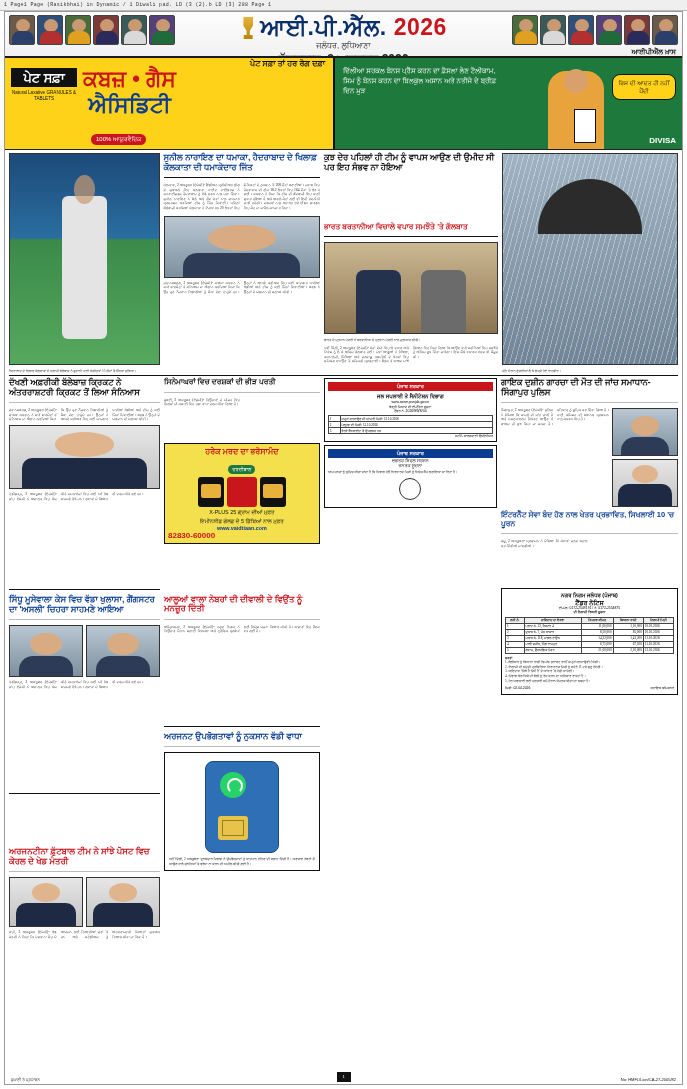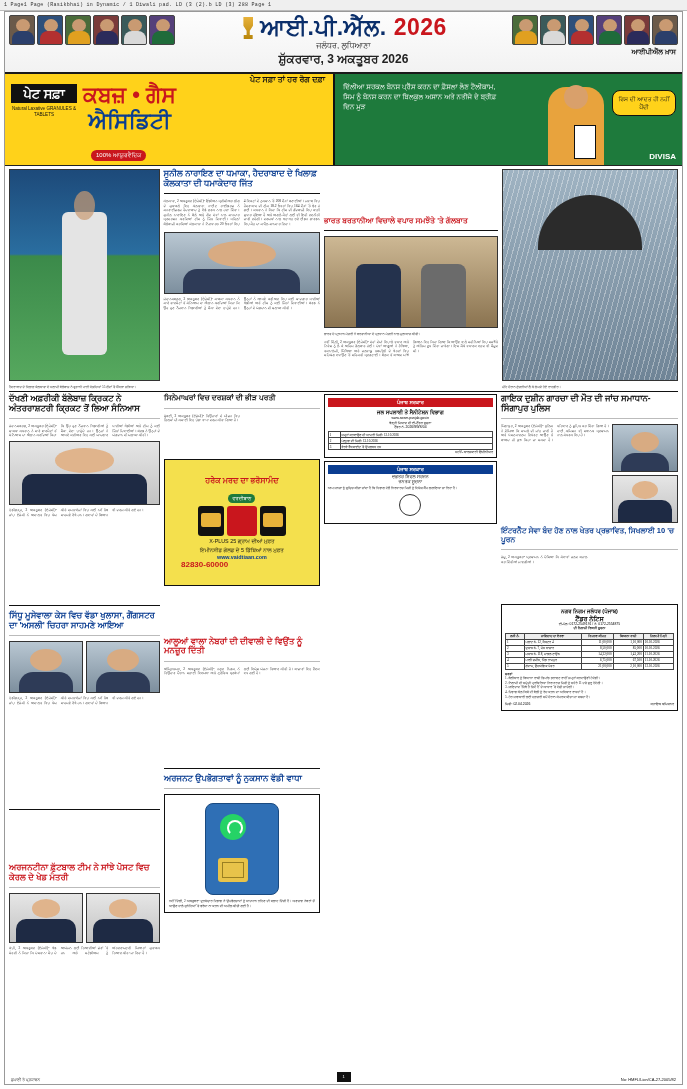--- a/index.html
+++ b/index.html
@@ -24,21 +24,21 @@
     font-family:"Liberation Mono", monospace;
   }
   .sheet {
     position:absolute; top:11px; left:4px; width:679px; height:1074px;
     background:#fff; border:1px solid #999;
     overflow:hidden;
   }
 
   
   .masthead {
-    position:relative; height:62px; width:100%;
+    position:relative; height:46px; width:100%;
     background: linear-gradient(180deg,#fdfdfd,#f2f2f2);
     border-bottom:2px solid #1a1a1a;
     overflow:hidden;
   }
   .mug-strip { position:absolute; top:3px; display:flex; gap:2px; }
   .mug-strip.left { left:4px; }
   .mug-strip.right { right:4px; }
   .mug {
     width:26px; height:30px; border-radius:2px;
     background:#6b5a4a; position:relative; overflow:hidden;
@@ -210,21 +210,21 @@
     border-radius:50%; background:#e0b48c;
   }
   .ph-suit::after{
     content:""; position:absolute; left:8%; bottom:0; width:84%; height:48%;
     background:#1e2a44; border-radius:10px 10px 0 0;
   }
 
   
   .midad {
     border:1px solid #111; background:#f4e04d; position:relative;
-    padding:16px;
+    padding:3px;
   }
   .midad .mt { font-size:8px; font-weight:bold; color:#c9161d; text-align:center;}
   .midad .pill{
     display:inline-block; background:#1e7a3c; color:#fff; font-size:5px;
     padding:1px 4px; border-radius:6px;
   }
   .midad .boxes{ display:flex; gap:3px; justify-content:center; margin-top:2px;}
   .midad .jar{ width:26px;height:30px;background:#111; border-radius:3px; position:relative;}
   .midad .jar::after{content:"";position:absolute;left:3px;top:7px;right:3px;height:14px;background:#e8b23a;border-radius:2px;}
   .midad .pk{ width:30px;height:30px;background:#c9161d;border-radius:3px;}
@@ -349,20 +349,21 @@
 
         <div class="col" style="width:160px">
           <div class="hl h2 blue">ਸੁਨੀਲ ਨਾਰਾਇਣ ਦਾ ਧਮਾਕਾ, ਹੈਦਰਾਬਾਦ ਦੇ ਖਿਲਾਫ਼ ਕੋਲਕਾਤਾ ਦੀ ਧਮਾਕੇਦਾਰ ਜਿੱਤ</div>
           <div class="rule"></div>
           <div class="txt c2">ਕੋਲਕਾਤਾ, 2 ਅਕਤੂਬਰ (ਏਜੰਸੀ)- ਇੰਡੀਅਨ ਪ੍ਰੀਮੀਅਰ ਲੀਗ ਦੇ ਮੁਕਾਬਲੇ ਵਿਚ ਕੋਲਕਾਤਾ ਨਾਈਟ ਰਾਈਡਰਜ਼ ਨੇ ਸਨਰਾਈਜ਼ਰਜ਼ ਹੈਦਰਾਬਾਦ ਨੂੰ ਵੱਡੇ ਫ਼ਰਕ ਨਾਲ ਹਰਾ ਦਿੱਤਾ। ਸੁਨੀਲ ਨਾਰਾਇਣ ਨੇ ਬੱਲੇ ਅਤੇ ਗੇਂਦ ਦੋਵਾਂ ਨਾਲ ਸ਼ਾਨਦਾਰ ਪ੍ਰਦਰਸ਼ਨ ਕਰਦਿਆਂ ਟੀਮ ਨੂੰ ਜਿੱਤ ਦਿਵਾਈ। ਪਹਿਲਾਂ ਬੱਲੇਬਾਜ਼ੀ ਕਰਦਿਆਂ ਕੋਲਕਾਤਾ ਨੇ ਨਿਰਧਾਰਤ 20 ਓਵਰਾਂ ਵਿਚ 4 ਵਿਕਟਾਂ ਦੇ ਨੁਕਸਾਨ 'ਤੇ 208 ਦੌੜਾਂ ਬਣਾਈਆਂ। ਜਵਾਬ ਵਿਚ ਹੈਦਰਾਬਾਦ ਦੀ ਟੀਮ 18.2 ਓਵਰਾਂ ਵਿਚ 164 ਦੌੜਾਂ 'ਤੇ ਢੇਰ ਹੋ ਗਈ। ਕਪਤਾਨ ਨੇ ਕਿਹਾ ਕਿ ਟੀਮ ਦੀ ਗੇਂਦਬਾਜ਼ੀ ਵਿਚ ਕਾਫ਼ੀ ਸੁਧਾਰ ਹੋਇਆ ਹੈ ਅਤੇ ਅਗਲੇ ਮੈਚਾਂ ਲਈ ਵੀ ਇਹੀ ਰਣਨੀਤੀ ਜਾਰੀ ਰਹੇਗੀ। ਦਰਸ਼ਕਾਂ ਨਾਲ ਖਚਾਖਚ ਭਰੇ ਈਡਨ ਗਾਰਡਨ ਵਿਚ ਮੈਚ ਦਾ ਮਾਹੌਲ ਸ਼ਾਨਦਾਰ ਰਿਹਾ।</div>
           <div class="photo ph-portrait" style="height:62px;margin-top:2px"></div>
           <div class="txt c2">ਜੋਹਾਨਸਬਰਗ, 2 ਅਕਤੂਬਰ (ਏਜੰਸੀ)- ਸਾਬਕਾ ਕਪਤਾਨ ਨੇ ਸਾਰੇ ਫਾਰਮੈਟਾਂ ਤੋਂ ਸੰਨਿਆਸ ਦਾ ਐਲਾਨ ਕਰਦਿਆਂ ਕਿਹਾ ਕਿ ਉਹ ਹੁਣ ਨੌਜਵਾਨ ਖਿਡਾਰੀਆਂ ਨੂੰ ਮੌਕਾ ਦੇਣਾ ਚਾਹੁੰਦੇ ਹਨ। ਉਨ੍ਹਾਂ ਨੇ ਆਪਣੇ ਕਰੀਅਰ ਵਿਚ ਕਈ ਯਾਦਗਾਰ ਪਾਰੀਆਂ ਖੇਡੀਆਂ ਅਤੇ ਟੀਮ ਨੂੰ ਕਈ ਜਿੱਤਾਂ ਦਿਵਾਈਆਂ। ਬੋਰਡ ਨੇ ਉਨ੍ਹਾਂ ਦੇ ਯੋਗਦਾਨ ਦੀ ਸ਼ਲਾਘਾ ਕੀਤੀ।</div>
         </div>
 
         <div class="col" style="width:178px">
+          <div class="hl h2">ਕੁਝ ਦੇਰ ਪਹਿਲਾਂ ਹੀ ਟੀਮ ਨੂੰ ਵਾਪਸ ਆਉਣ ਦੀ ਉਮੀਦ ਸੀ ਪਰ ਇਹ ਸੰਭਵ ਨਾ ਹੋਇਆ</div>
           <div class="hl h3 red">ਭਾਰਤ ਬਰਤਾਨੀਆ ਵਿਚਾਲੇ ਵਪਾਰ ਸਮਝੌਤੇ 'ਤੇ ਗੱਲਬਾਤ</div>
           <div class="rule"></div>
           <div class="photo ph-meet" style="height:92px"></div>
           <div class="cap">ਭਾਰਤ ਦੇ ਪ੍ਰਧਾਨ ਮੰਤਰੀ ਨੇ ਬਰਤਾਨੀਆ ਦੇ ਪ੍ਰਧਾਨ ਮੰਤਰੀ ਨਾਲ ਮੁਲਾਕਾਤ ਕੀਤੀ।</div>
           <div class="txt c2">ਨਵੀਂ ਦਿੱਲੀ, 2 ਅਕਤੂਬਰ (ਏਜੰਸੀ)- ਦੋਹਾਂ ਦੇਸ਼ਾਂ ਵਿਚਾਲੇ ਵਪਾਰ ਅਤੇ ਨਿਵੇਸ਼ ਨੂੰ ਲੈ ਕੇ ਅਹਿਮ ਗੱਲਬਾਤ ਹੋਈ। ਦੋਵਾਂ ਆਗੂਆਂ ਨੇ ਰੱਖਿਆ, ਤਕਨਾਲੋਜੀ, ਸਿੱਖਿਆ ਅਤੇ ਜਲਵਾਯੂ ਤਬਦੀਲੀ ਦੇ ਖੇਤਰਾਂ ਵਿਚ ਸਹਿਯੋਗ ਵਧਾਉਣ 'ਤੇ ਸਹਿਮਤੀ ਪ੍ਰਗਟਾਈ। ਬੈਠਕ ਤੋਂ ਬਾਅਦ ਸਾਂਝੇ ਬਿਆਨ ਵਿਚ ਕਿਹਾ ਗਿਆ ਕਿ ਆਉਣ ਵਾਲੇ ਮਹੀਨਿਆਂ ਵਿਚ ਸਮਝੌਤੇ ਨੂੰ ਅੰਤਿਮ ਰੂਪ ਦਿੱਤਾ ਜਾਵੇਗਾ। ਇਸ ਮੌਕੇ ਵਪਾਰਕ ਵਫ਼ਦ ਵੀ ਮੌਜੂਦ ਸੀ।</div>
         </div>
 
         <div class="col" style="width:180px">
           <div class="photo ph-rain ph-umb" style="height:212px"></div>
           <div class="cap">ਮੀਂਹ ਦੌਰਾਨ ਛੱਤਰੀਆਂ ਲੈ ਕੇ ਲੰਘਦੇ ਹੋਏ ਰਾਹਗੀਰ।</div>

